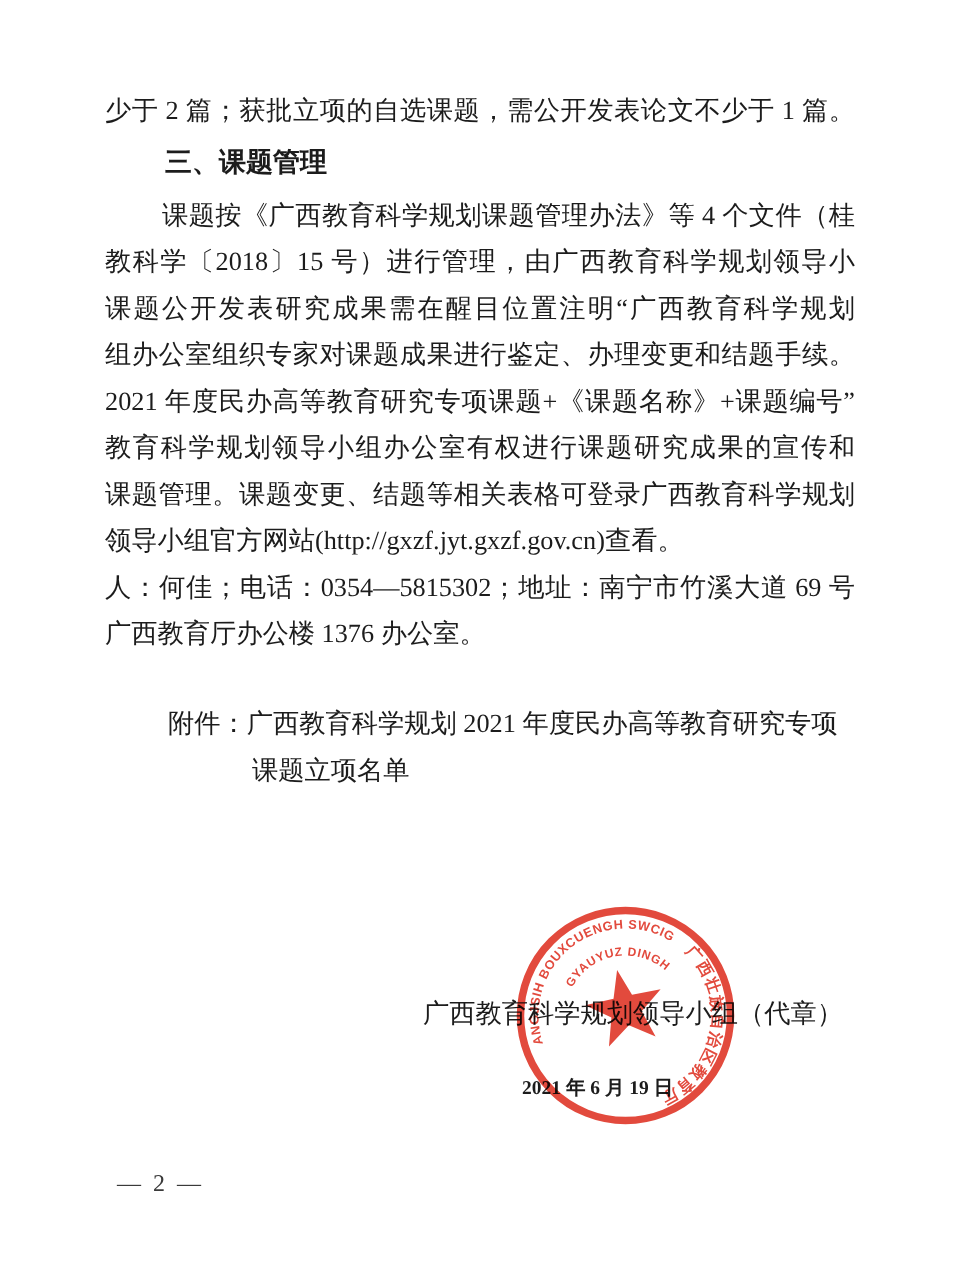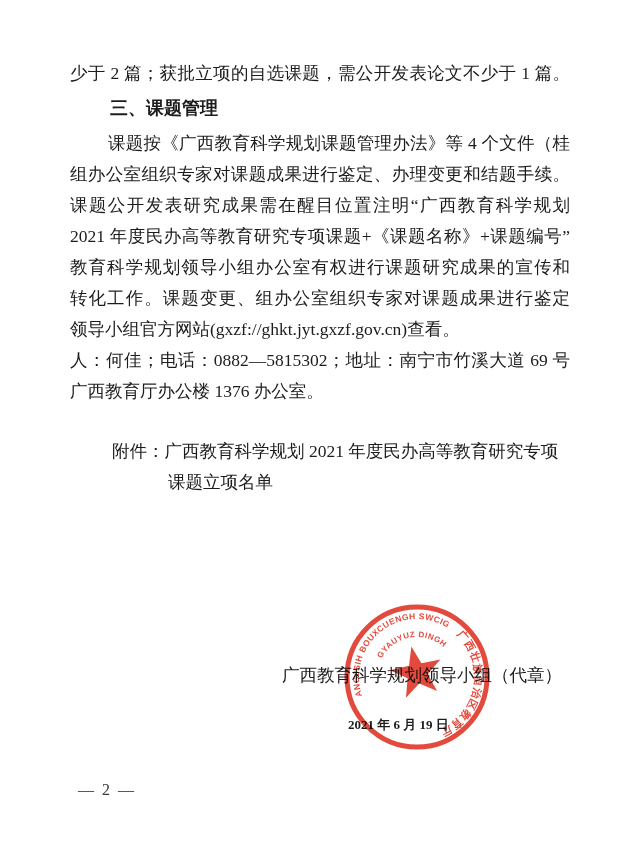--- a/index.html
+++ b/index.html
@@ -84,27 +84,28 @@
 </style>
 </head>
 <body>
 
 <div class="page">
 
   <div class="body-text">
     <div class="line">少于 2 篇；获批立项的自选课题，需公开发表论文不少于 1 篇。</div>
     <div class="heading noj">三、课题管理</div>
     <div class="line indent para-start">课题按《广西教育科学规划课题管理办法》等 4 个文件（桂</div>
+    <div class="line">教科学〔2018〕15 号）进行管理，由广西教育科学规划领导小</div>
+    <div class="line">课题公开发表研究成果需在醒目位置注明“广西教育科学规划</div>
     <div class="line">组办公室组织专家对课题成果进行鉴定、办理变更和结题手续。</div>
-    <div class="line">课题公开发表研究成果需在醒目位置注明“广西教育科学规划</div>
     <div class="line">2021 年度民办高等教育研究专项课题+《课题名称》+课题编号”</div>
     <div class="line">教育科学规划领导小组办公室有权进行课题研究成果的宣传和</div>
-    <div class="line">转化工作。课题变更、组办公室组织专家对课题成果进行鉴定</div>
-    <div class="line noj">领导小组官方网站(gxzf://ghkt.jyt.gxzf.gov.cn)查看。</div>
-    <div class="line">人：何佳；电话：0882—5815302；地址：南宁市竹溪大道 69 号</div>
+    <div class="line">课题管理。课题变更、结题等相关表格可登录广西教育科学规划</div>
+    <div class="line noj">领导小组官方网站(http://gxzf.jyt.gxzf.gov.cn)查看。</div>
+    <div class="line">人：何佳；电话：0354—5815302；地址：南宁市竹溪大道 69 号</div>
     <div class="line noj">广西教育厅办公楼 1376 办公室。</div>
     <div class="line noj attach1">附件：广西教育科学规划 2021 年度民办高等教育研究专项</div>
     <div class="line noj attach2">课题立项名单</div>
   </div>
 
   <div class="signature-org">广西教育科学规划领导小组（代章）</div>
   <div class="signature-date">2021 年 6 月 19 日</div>
 
   <svg class="seal" viewBox="0 0 150 150" xmlns="http://www.w3.org/2000/svg" aria-hidden="true">
     <defs>

